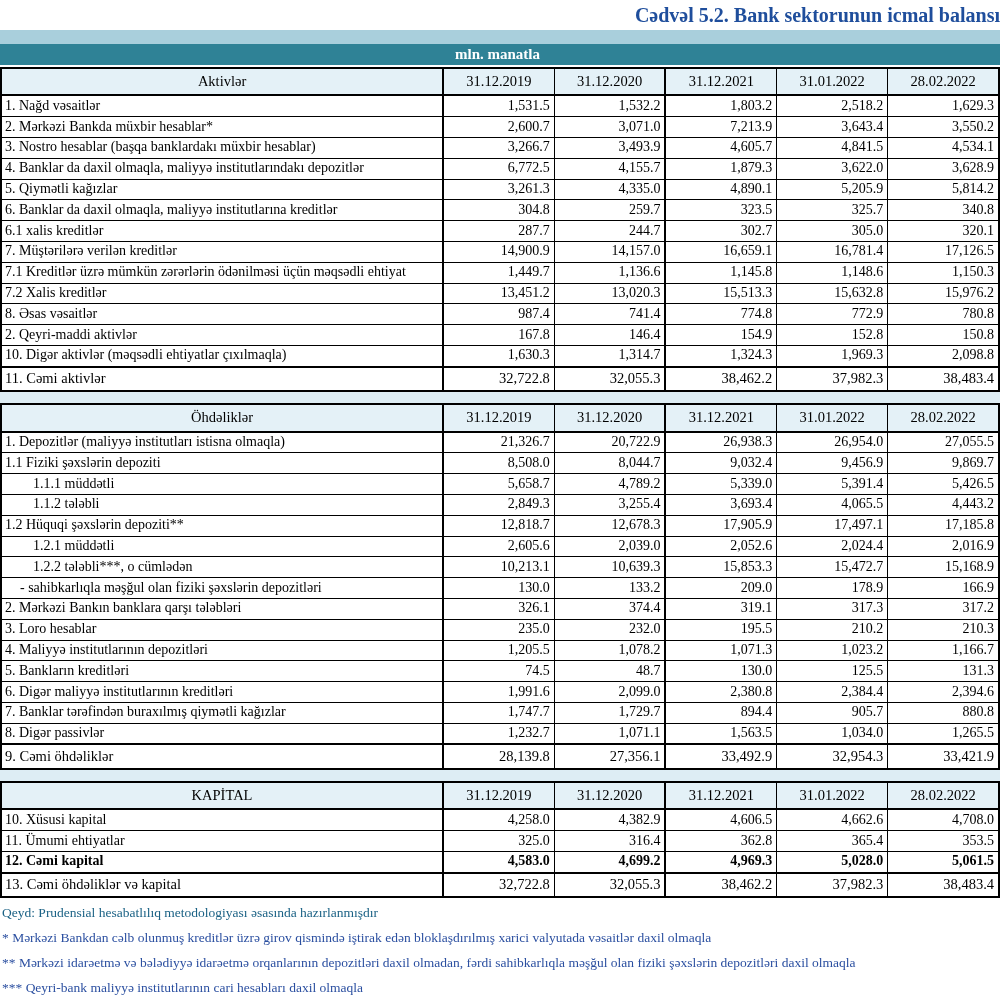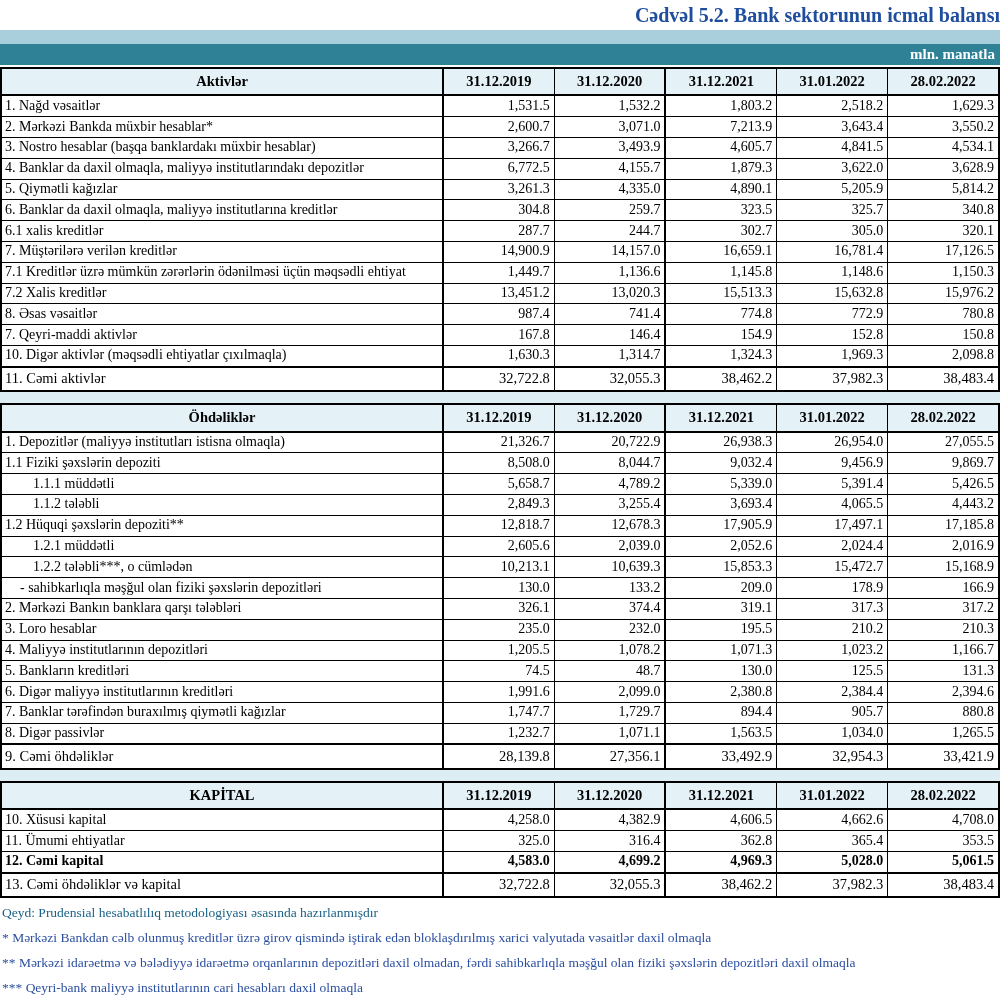--- a/index.html
+++ b/index.html
@@ -21,21 +21,21 @@
   .band-light {
     height: 14px;
     background: #a9cfdc;
   }
   .band-teal {
     height: 21px;
     background: #2f8296;
     color: #ffffff;
     font-weight: bold;
     font-size: 15px;
-    text-align: right;
+    text-align: center;
     line-height: 21px;
     padding-right: 5px;
   }
   .tables { margin-top: 2px; }
   table {
     width: 100%;
     border-collapse: collapse;
     table-layout: fixed;
     border: 2px solid #000;
     background: #ffffff;
@@ -44,21 +44,21 @@
   col.col-num   { width: 11.14%; }
   th, td {
     border: 1px solid #000;
     font-size: 14px;
     line-height: 1.2;
     white-space: nowrap;
     overflow: hidden;
   }
   thead th {
     background: #e4f1f7;
-    font-weight: bold;
+    font-weight: normal;
     text-align: center;
     padding: 4px 2px;
     border-bottom: 2px solid #000;
     font-size: 14.5px;
   }
   th.label, td.label { border-right: 2px solid #000; }
   .thick-left { border-left: 2px solid #000 !important; }
   td.label { text-align: left; padding: 1.5px 2px 1.5px 3px; }
   td.num   { text-align: right; padding: 1.5px 4px 1.5px 2px; }
   td.label.lvl1 { padding-left: 18px; }
@@ -199,21 +199,21 @@
           </tr>
           <tr class="normal">
             <td class="label lvl0">8.  Əsas vəsaitlər</td>
             <td class="num">987.4</td>
             <td class="num">741.4</td>
             <td class="num thick-left">774.8</td>
             <td class="num">772.9</td>
             <td class="num">780.8</td>
           </tr>
           <tr class="normal">
-            <td class="label lvl0">7. Qeyri-maddi aktivlər</td>
+            <td class="label lvl0">2. Qeyri-maddi aktivlər</td>
             <td class="num">167.8</td>
             <td class="num">146.4</td>
             <td class="num thick-left">154.9</td>
             <td class="num">152.8</td>
             <td class="num">150.8</td>
           </tr>
           <tr class="normal">
             <td class="label lvl0">10. Digər aktivlər (məqsədli ehtiyatlar çıxılmaqla)</td>
             <td class="num">1,630.3</td>
             <td class="num">1,314.7</td>

